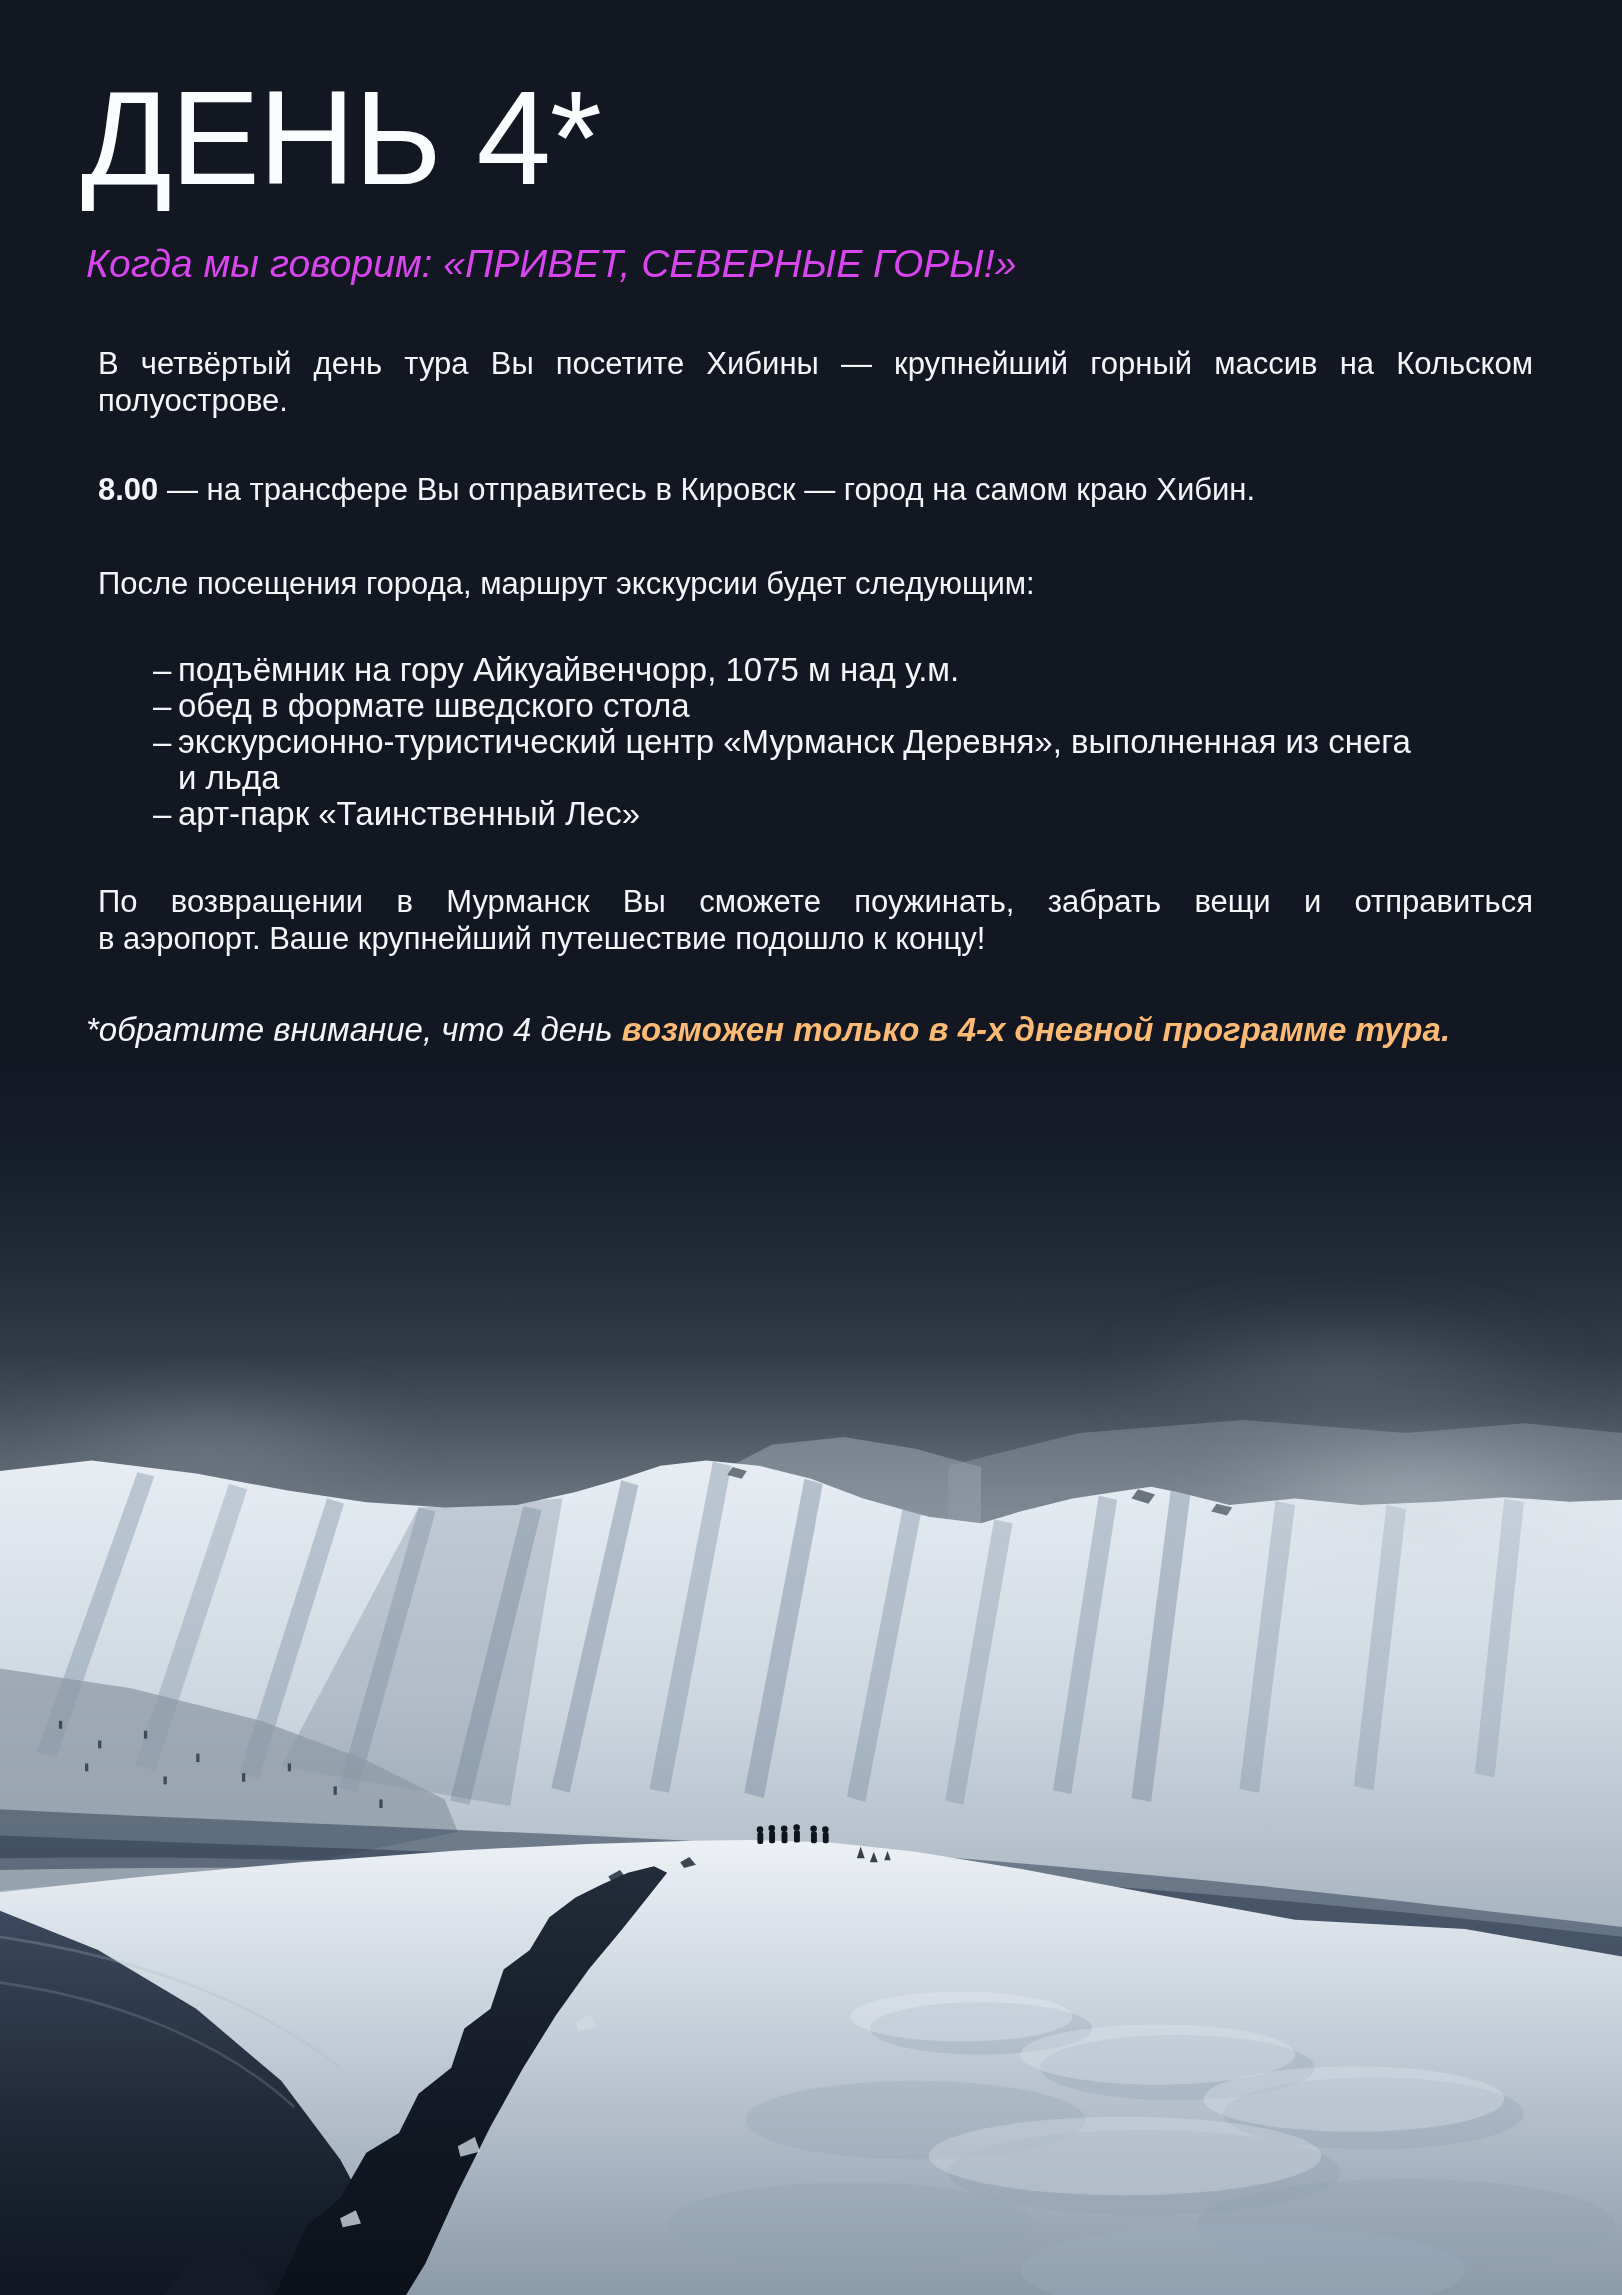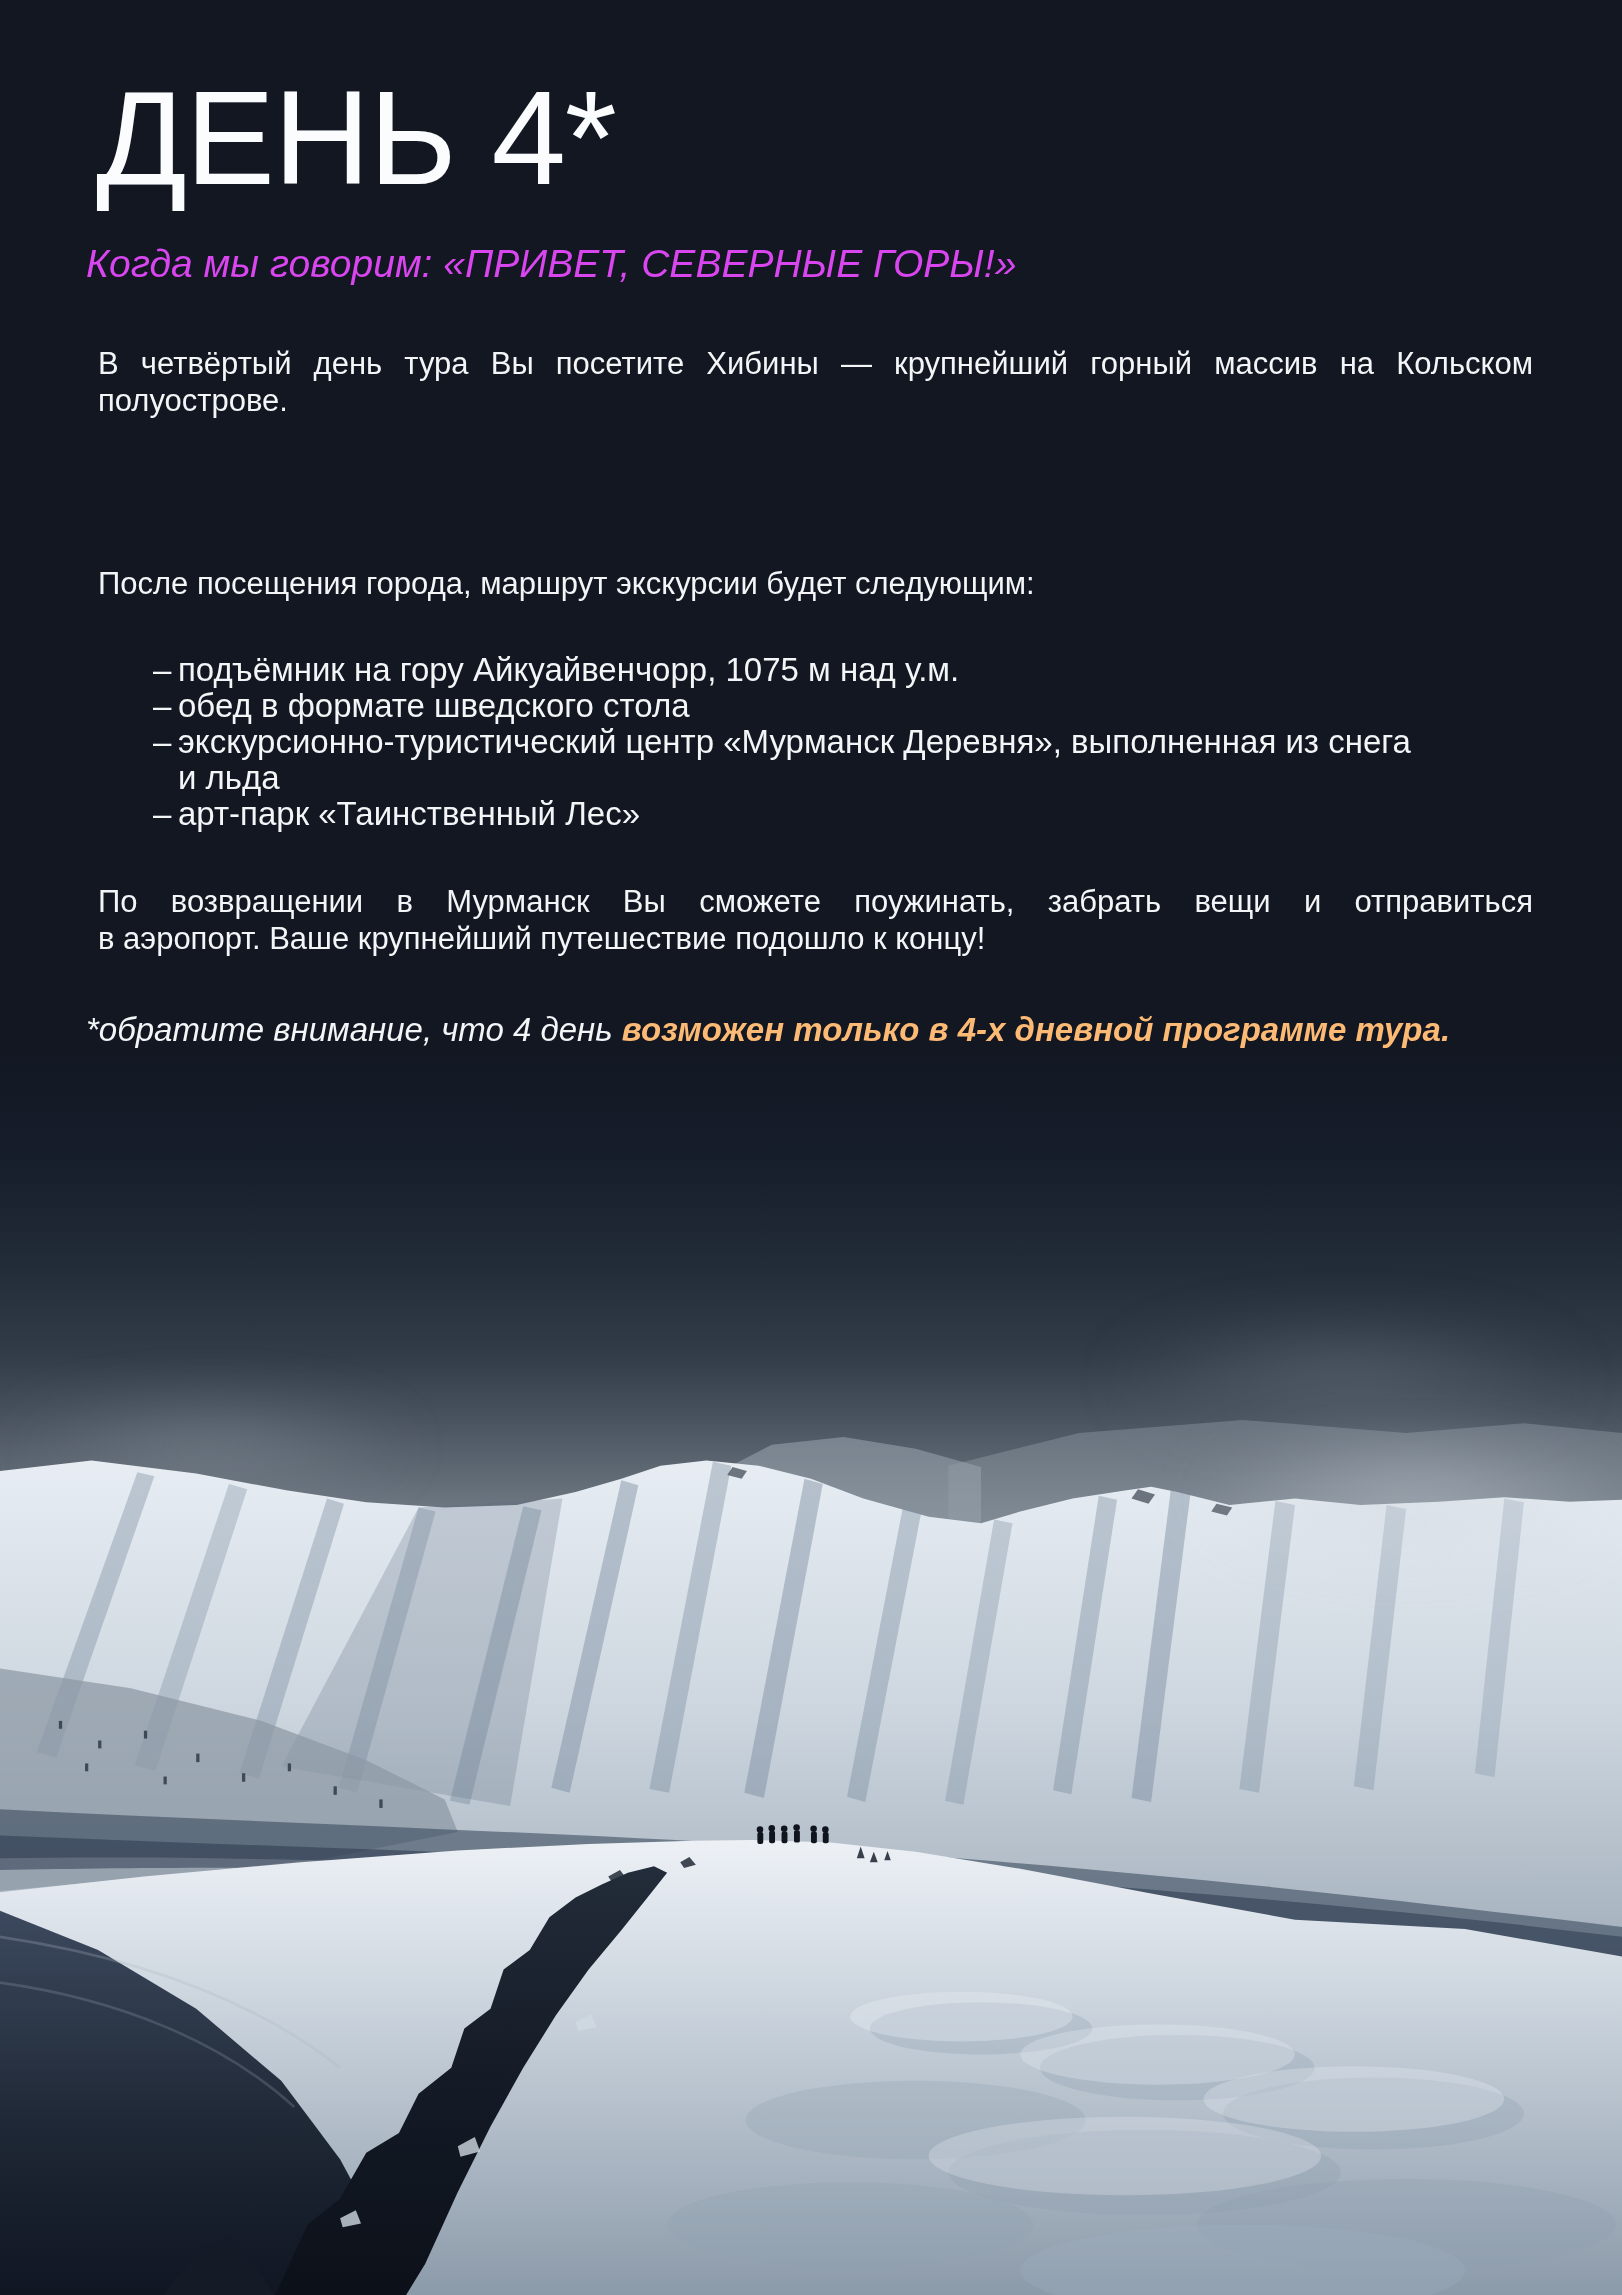--- a/index.html
+++ b/index.html
@@ -7,21 +7,21 @@
     width:1622px; height:2295px;
     background:#121722;
     font-family:"Liberation Sans","DejaVu Sans",sans-serif;
     overflow:hidden;
   }
   .page { position:relative; width:1622px; height:2295px; background:#121722; overflow:hidden; }
 
   
   .content { position:absolute; inset:0; z-index:3; color:#f3f5f7; }
   .title {
-    position:absolute; top:71px; left:96px; margin:0;
+    position:absolute; top:71px; left:81px; margin:0;
     font-size:134px; line-height:1; font-weight:300; letter-spacing:-1.3px;
     color:#fbfcfd; white-space:nowrap;
   }
   .subtitle {
     position:absolute; top:243px; left:86px; margin:0;
     font-size:39px; line-height:42px; font-style:italic; font-weight:300;
     color:#d946ef; white-space:nowrap;
   }
   .para {
     position:absolute; left:98px; width:1435px; margin:0;
@@ -76,20 +76,21 @@
   <section class="content">
     <h1 class="title">ДЕНЬ 4*</h1>
 
     <p class="subtitle">Когда мы говорим: «ПРИВЕТ, СЕВЕРНЫЕ ГОРЫ!»</p>
 
     <div class="para" style="top:345px">
       <div class="jline">В четвёртый день тура Вы посетите Хибины — крупнейший горный массив на Кольском</div>
       <div>полуострове.</div>
     </div>
 
+    <p class="para" style="top:471px"><strong class="time">8.00</strong><span> — на трансфере Вы отправитесь в Кировск — город на самом краю Хибин.</span></p>
 
     <p class="para" style="top:565px">После посещения города, маршрут экскурсии будет следующим:</p>
 
     <ul class="route-list" style="top:652px">
       <li><span class="marker">–</span><span class="item-text">подъёмник на гору Айкуайвенчорр, 1075 м над у.м.</span></li>
       <li><span class="marker">–</span><span class="item-text">обед в формате шведского стола</span></li>
       <li><span class="marker">–</span><span class="item-text">экскурсионно-туристический центр «Мурманск Деревня», выполненная из снега
 и льда</span></li>
       <li><span class="marker">–</span><span class="item-text">арт-парк «Таинственный Лес»</span></li>
     </ul>

